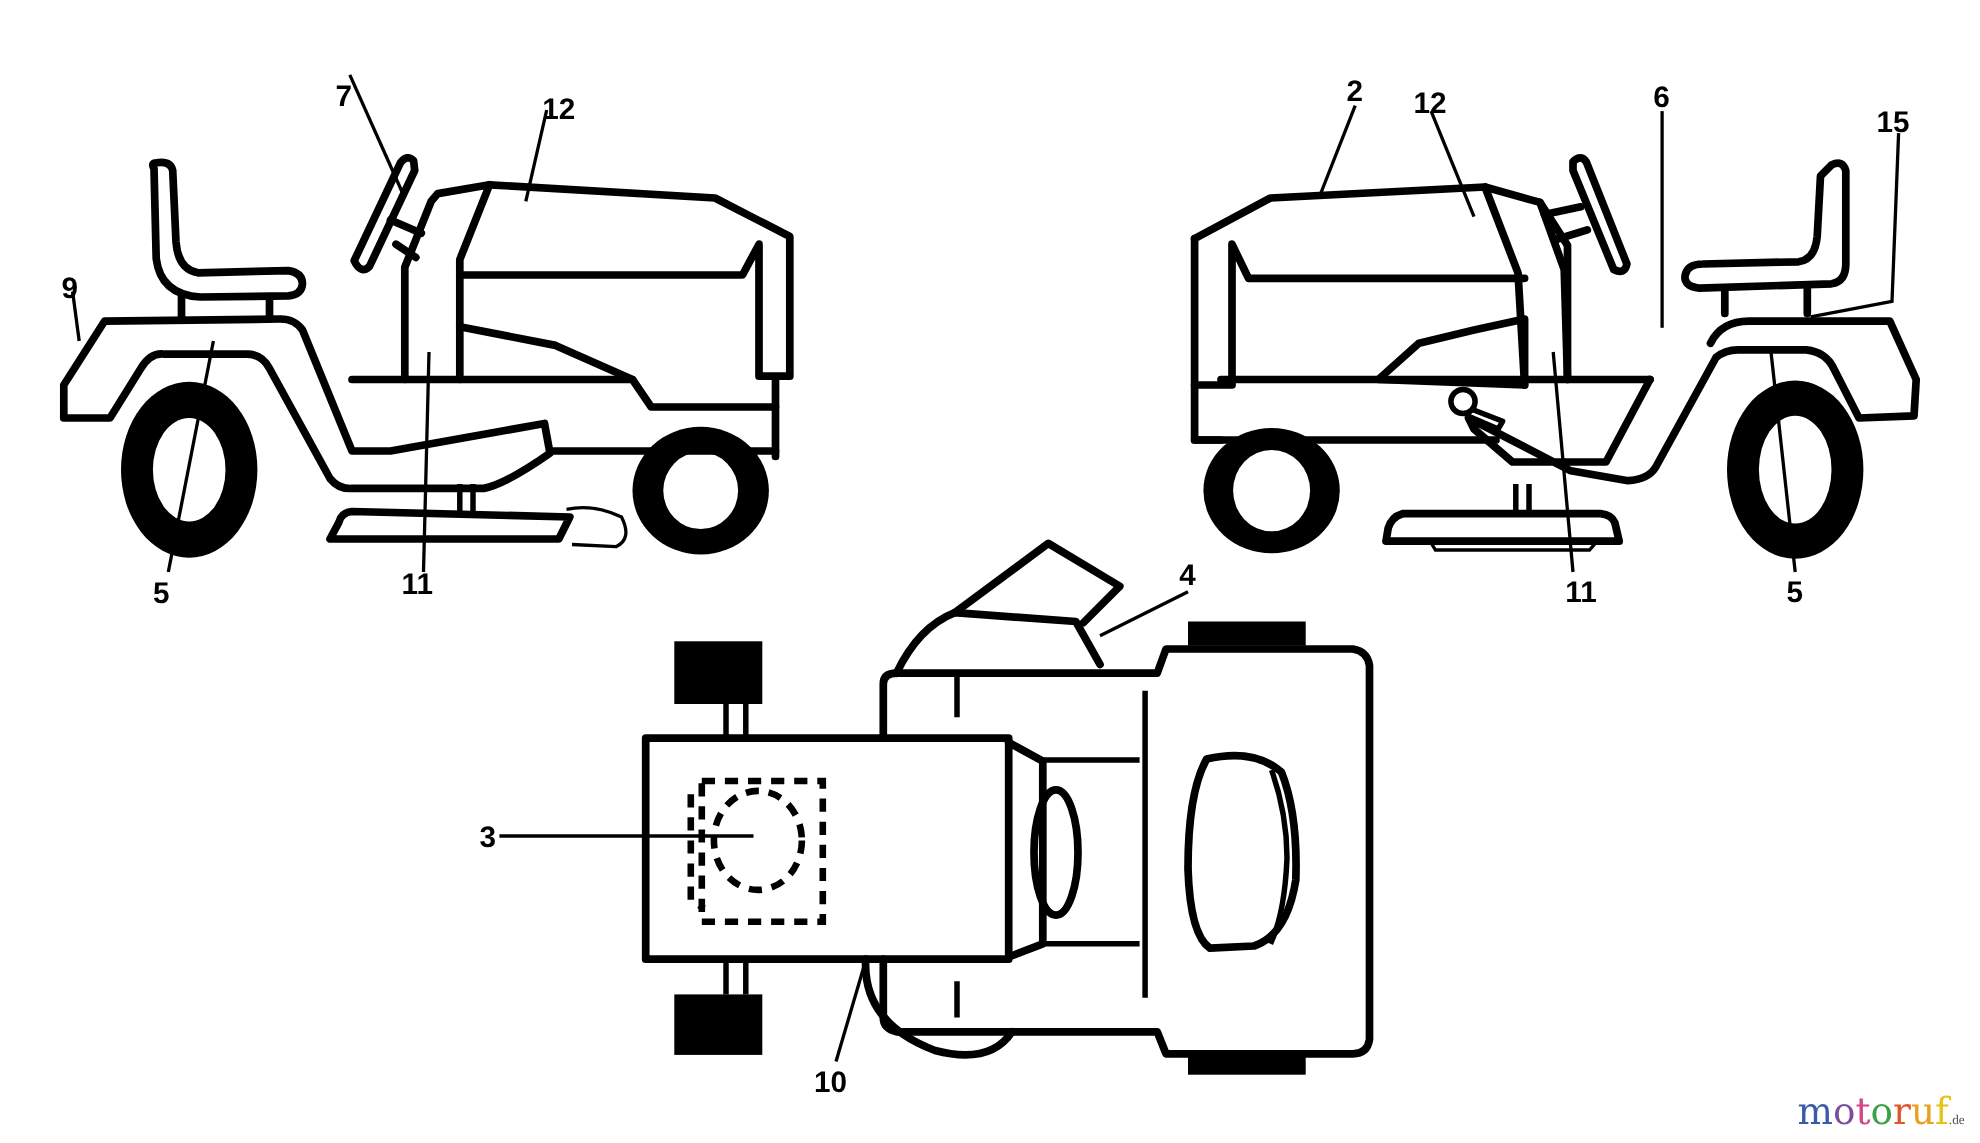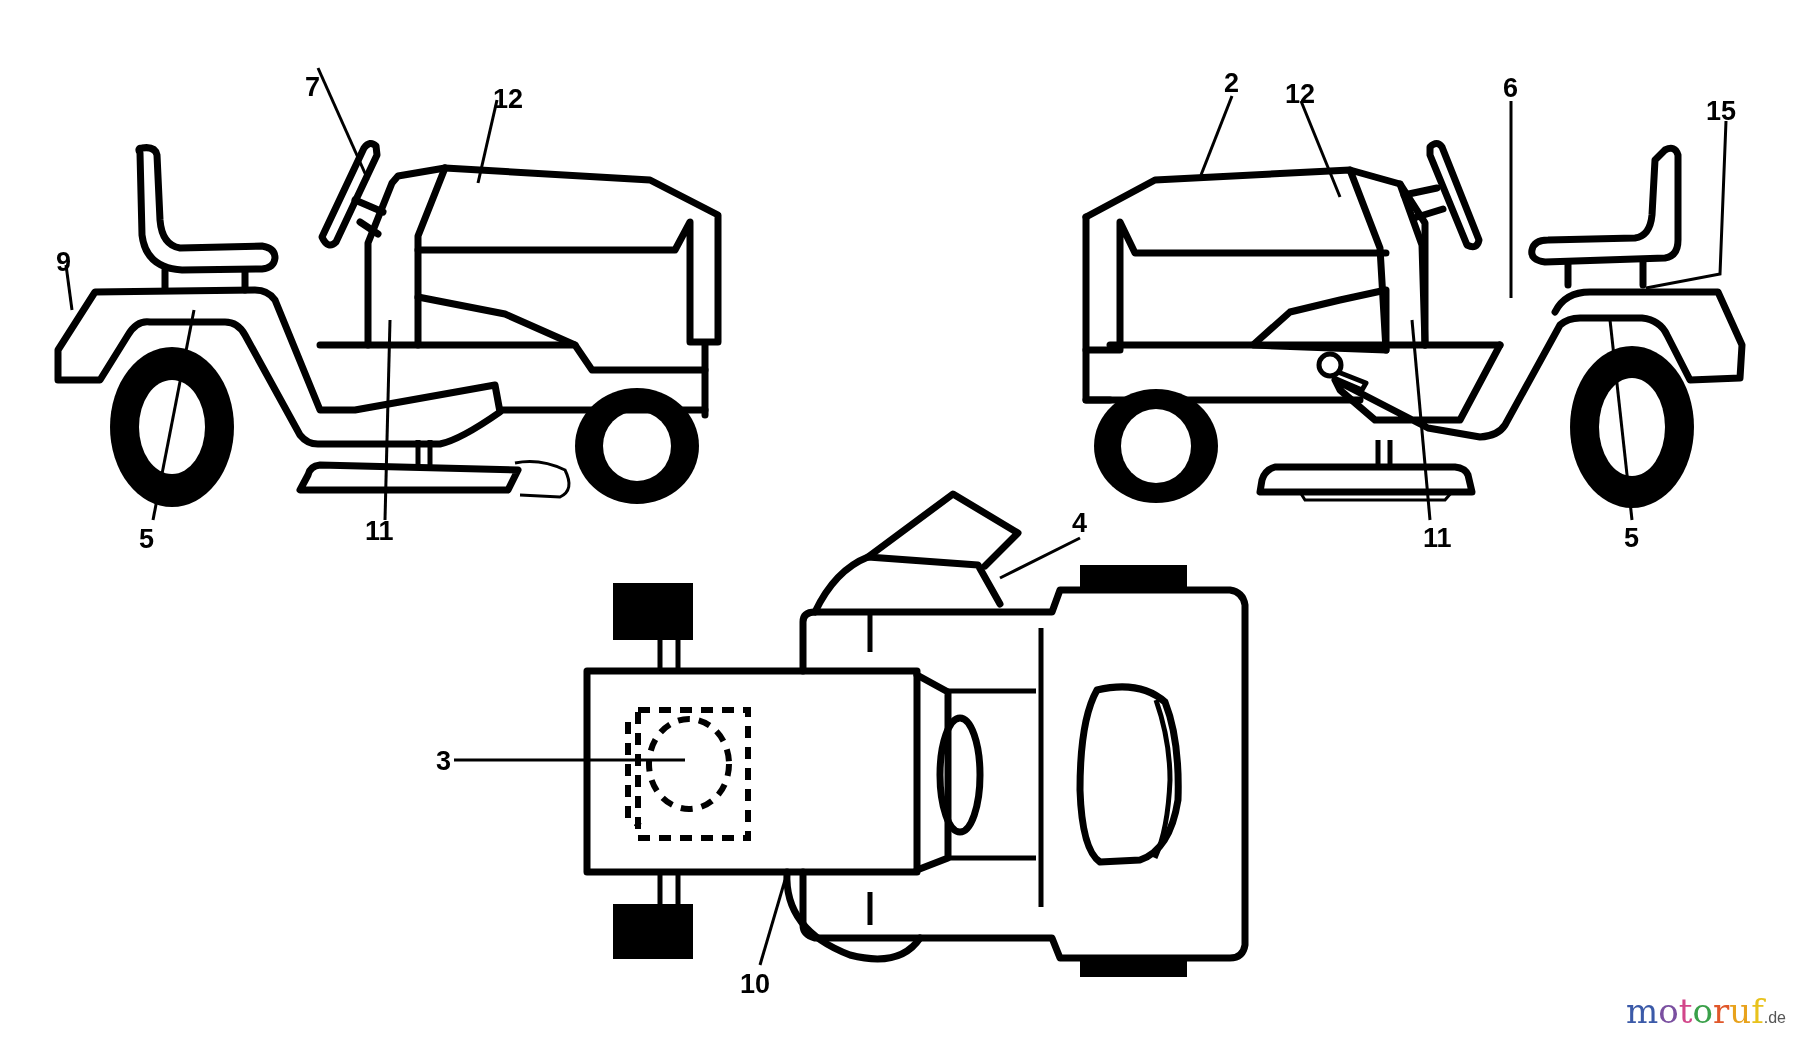--- a/index.html
+++ b/index.html
@@ -7,21 +7,21 @@
   #diagram { position: absolute; left: 0; top: 0; width: 1800px; height: 1039px; }
   .callout { font-family: "Liberation Sans", sans-serif; font-weight: bold; font-size: 27px; fill: #000; }
   .ln { stroke: #000; stroke-width: 7; fill: none; stroke-linejoin: round; stroke-linecap: round; }
   .ln-thin { stroke: #000; stroke-width: 3; fill: none; }
   .ln-med { stroke: #000; stroke-width: 5; fill: none; stroke-linejoin: round; }
   .tire { fill: #000; }
   .hub { fill: #fff; }
   .dash { stroke: #000; stroke-width: 6; fill: none; stroke-dasharray: 12 9; }
   .watermark { position: absolute; right: 14px; bottom: 8px; font-family: "DejaVu Serif", serif; font-size: 34px; letter-spacing: 0px; }
   .watermark span { display: inline-block; }
-  .wm-tld { font-family: Liberation Sans, sans-serif; font-size: 16px; color: #555; }
+  .wm-tld { font-family: Liberation Serif, serif; font-size: 12px; color: #555; }
 </style>
 </head>
 <body>
 
 <svg id="diagram" viewBox="0 0 1800 1039" xmlns="http://www.w3.org/2000/svg">
 
   <g>
 
     <ellipse class="tire" cx="172" cy="427" rx="62" ry="80"></ellipse>
     <ellipse class="hub" cx="172" cy="427" rx="33" ry="47"></ellipse>

